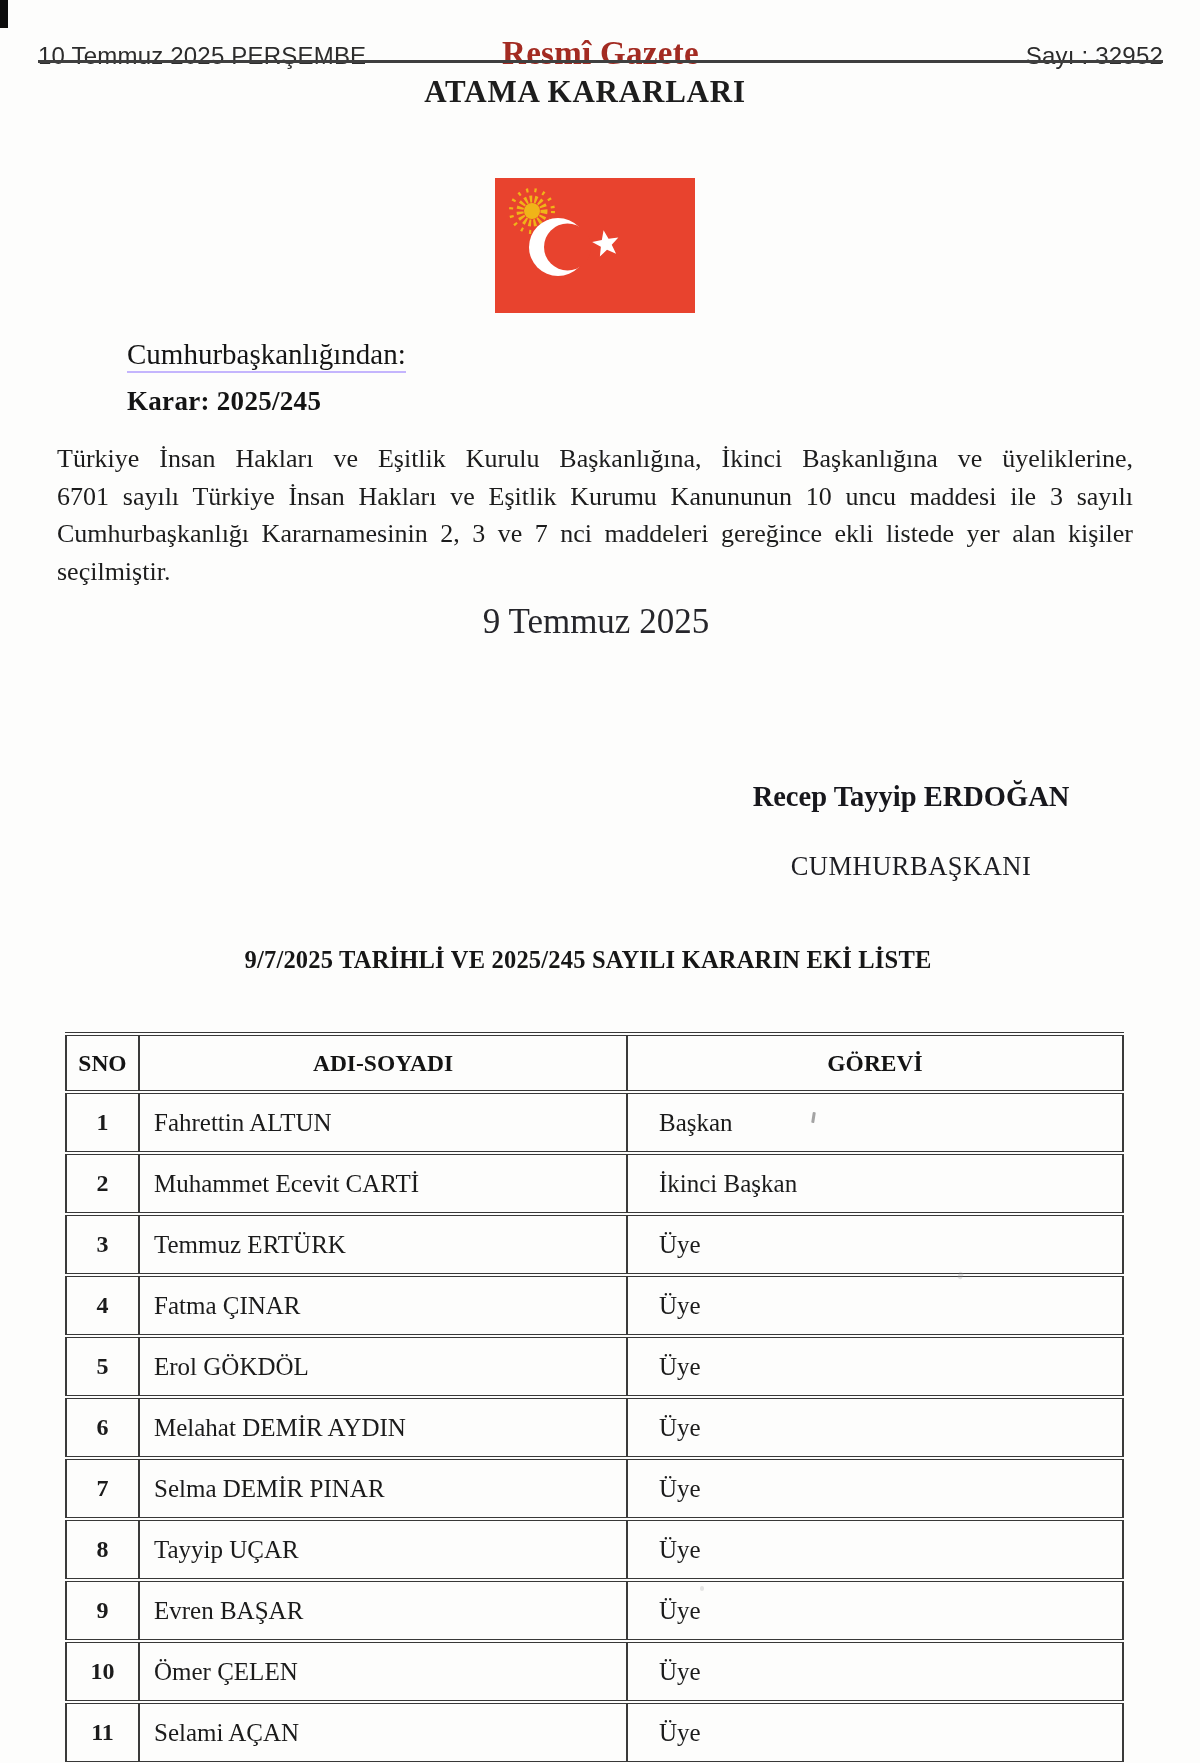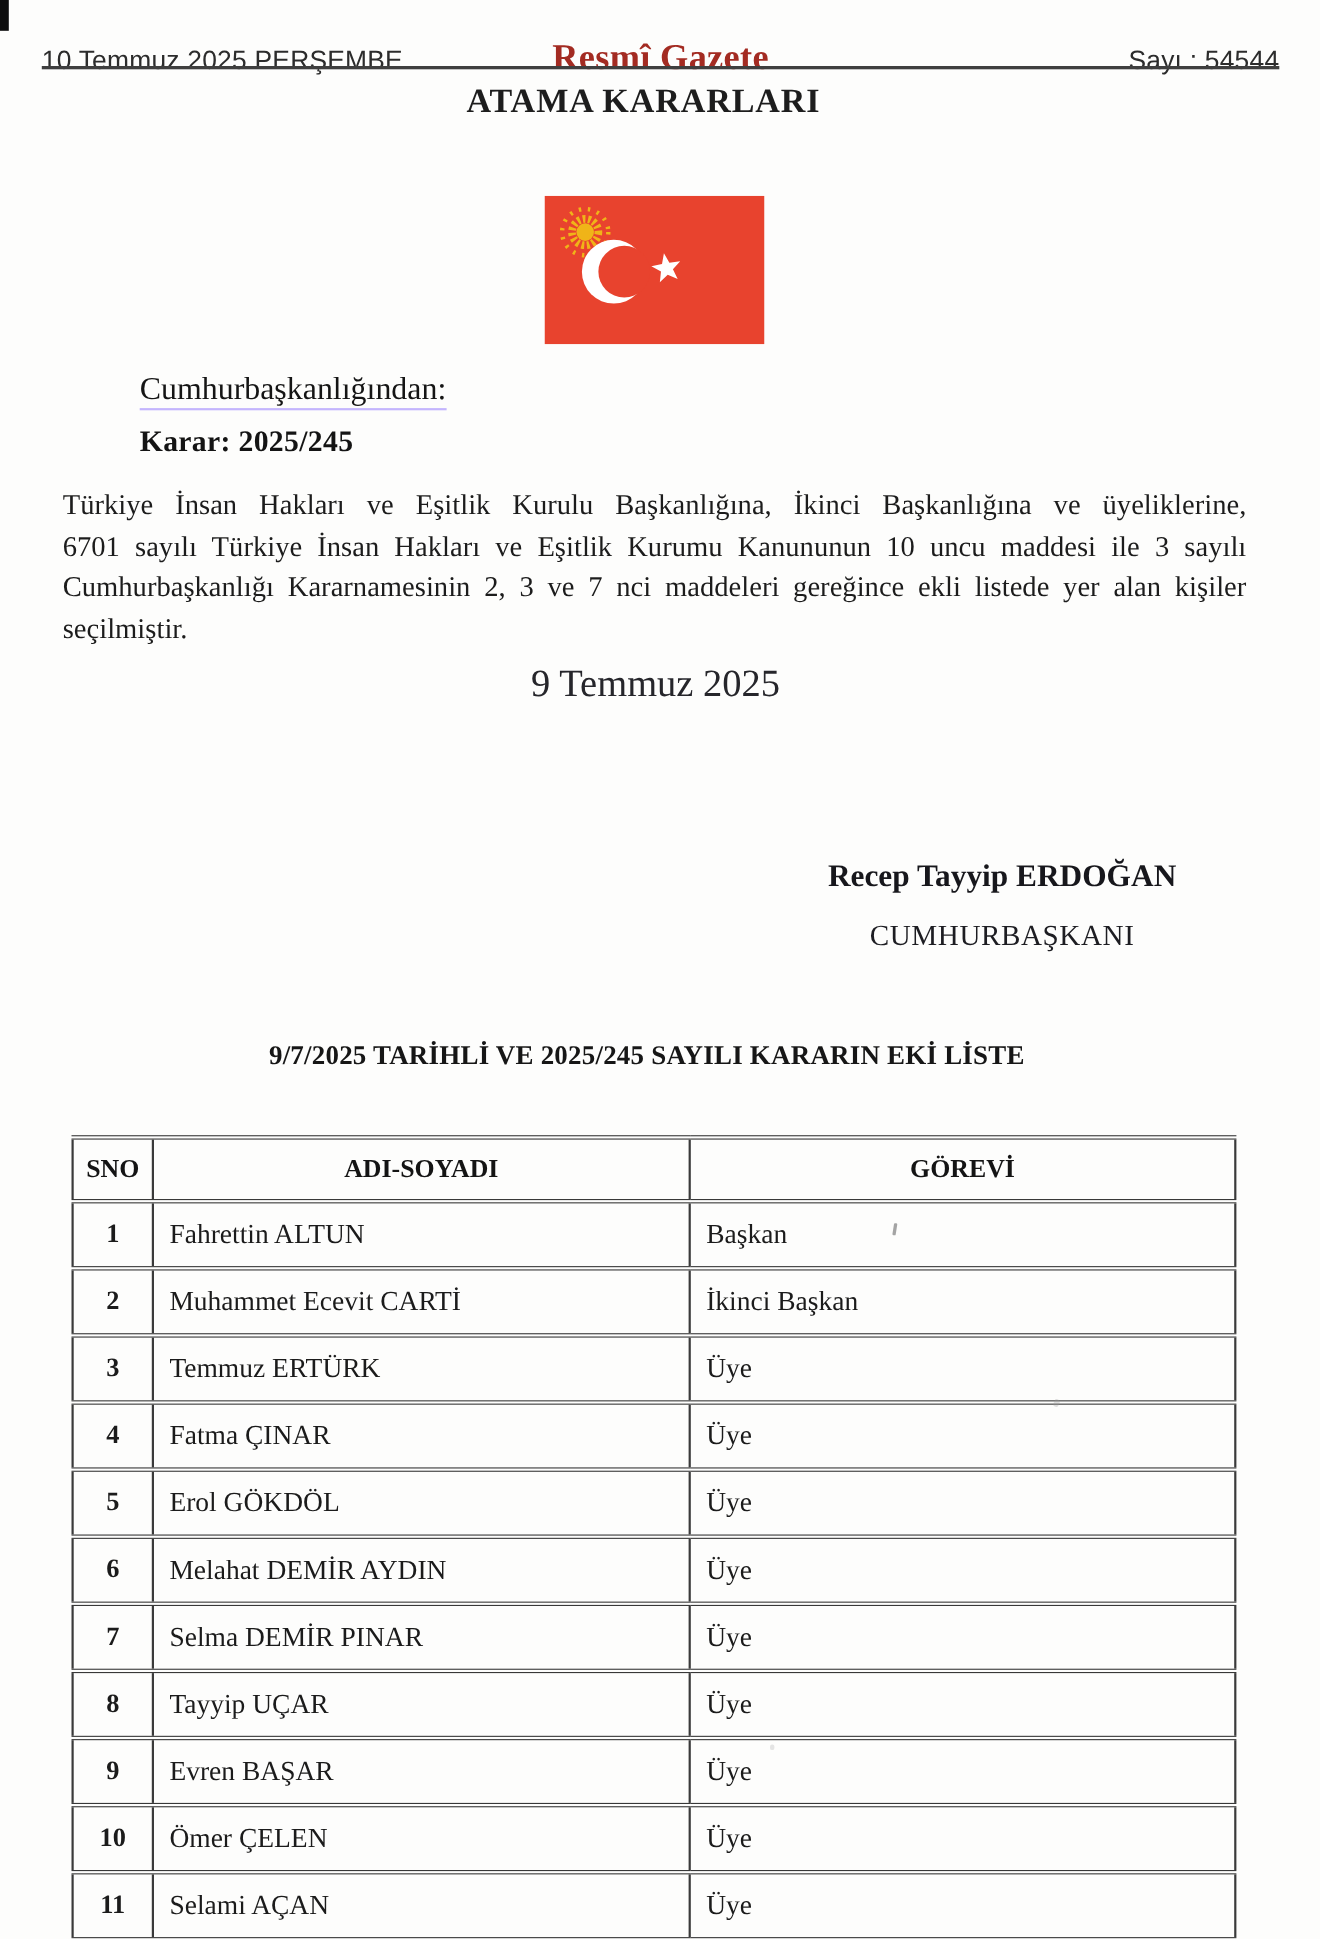--- a/index.html
+++ b/index.html
@@ -68,21 +68,21 @@
 
   .decision-date{
     position:absolute;left:0;width:1192px;top:602px;
     text-align:center;font-size:35px;color:#26262b;
   }
 
   .signature{
     position:absolute;left:661px;top:780px;width:500px;text-align:center;
   }
   .sig-name{font-size:28.5px;font-weight:bold;color:#17171c;line-height:34px;}
-  .sig-title{font-size:26.5px;color:#1d1d22;margin-top:21px;letter-spacing:.5px;}
+  .sig-title{font-size:26.5px;color:#1d1d22;margin-top:37px;letter-spacing:.5px;}
 
   .annex-title{
     position:absolute;left:0;width:1200px;top:946px;
     text-align:center;transform:translateX(-12px);
     font-size:24.5px;font-weight:bold;color:#161616;letter-spacing:.2px;
   }
 
   table.annex-table{
     position:absolute;left:65px;top:1032px;width:1057px;
     border-collapse:collapse;table-layout:fixed;
@@ -92,33 +92,33 @@
     border-left:2px solid #3a3a3a;border-right:2px solid #3a3a3a;
     border-top:4px double #383838;border-bottom:4px double #383838;
     background:transparent;
   }
   .annex-table th{
     height:52px;font-size:23.5px;font-weight:bold;text-align:center;color:#141414;
   }
   .annex-table td{height:55px;}
   .annex-table td.c-sno{font-weight:bold;text-align:center;font-size:24px;}
   .annex-table td.c-name{padding-left:14px;text-align:left;}
-  .annex-table td.c-role{padding-left:14px;text-align:left;}
+  .annex-table td.c-role{padding-left:31px;text-align:left;}
 </style>
 </head>
 <body>
 
 <div id="page">
 
   <div class="corner-mark"></div>
 
   <header class="masthead">
     <div class="m-date">10 Temmuz 2025 PERŞEMBE</div>
     <div class="m-title">Resmî Gazete</div>
-    <div class="m-issue">Sayı : 54544</div>
+    <div class="m-issue">Sayı : 32952</div>
   </header>
   <div class="rule"></div>
 
   <h1 class="section-title">ATAMA KARARLARI</h1>
 
   <div class="flag">
     <svg width="200" height="135" viewBox="0 0 200 135" xmlns="http://www.w3.org/2000/svg">
       <rect width="200" height="135" fill="#e8432e"></rect>
       <g>
         <circle cx="37" cy="33" r="12" fill="none" stroke="#f0b418" stroke-width="7" stroke-dasharray="2.5 2.4"></circle>

